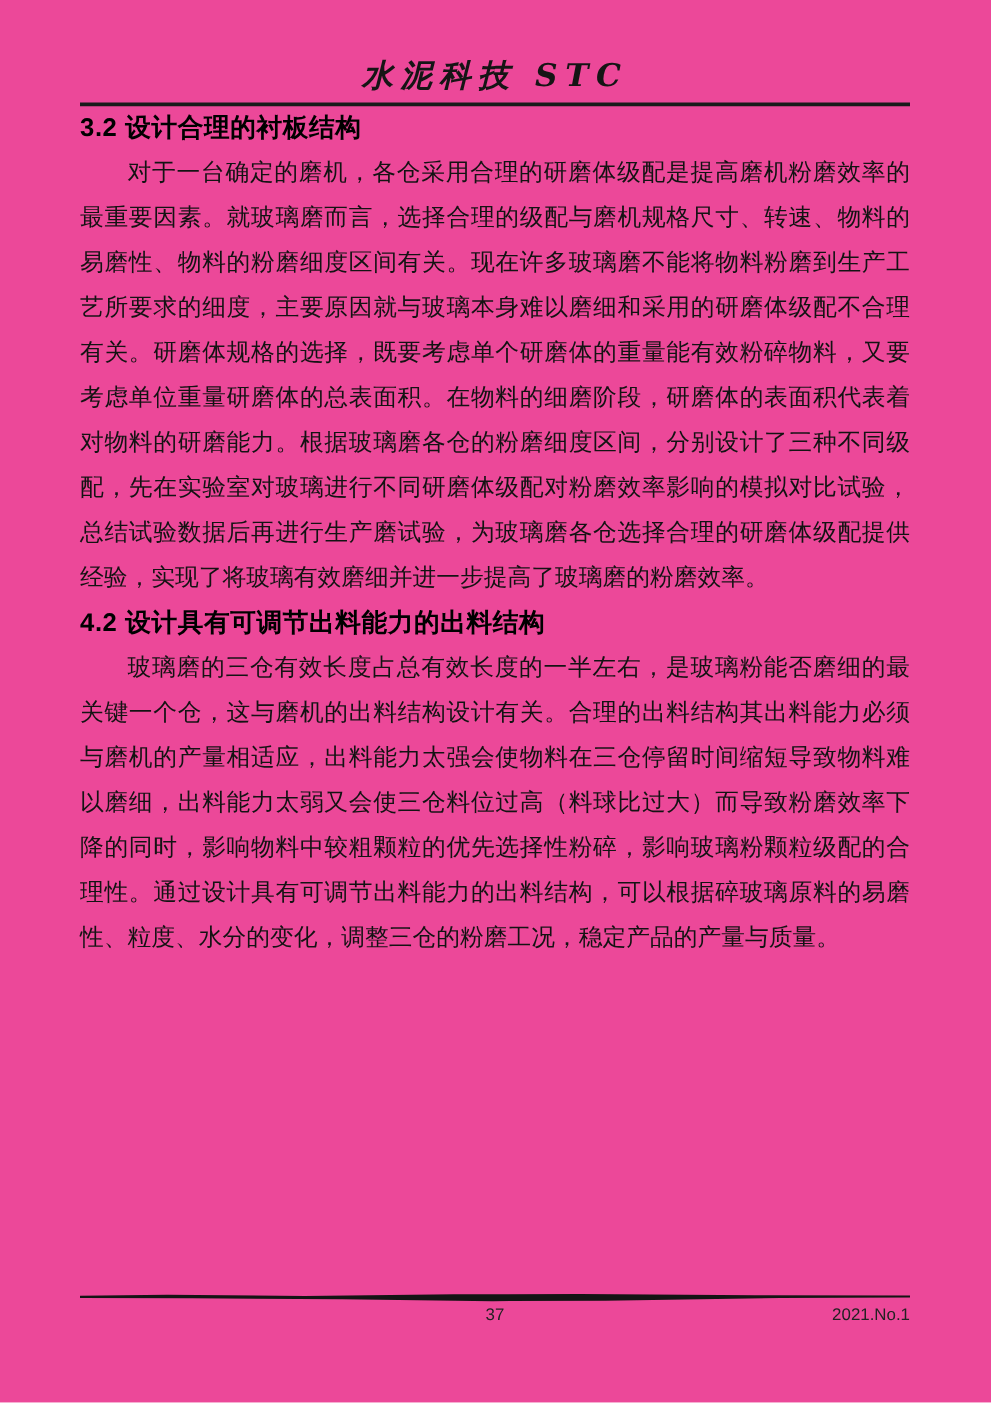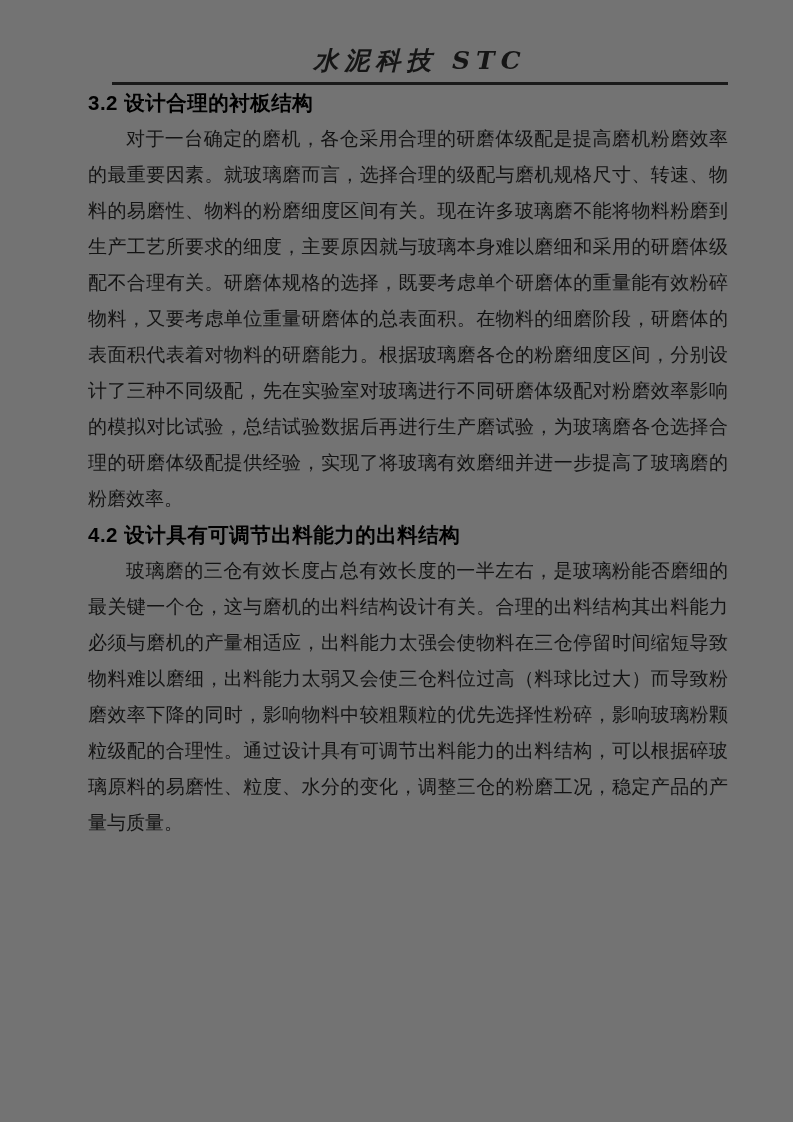--- a/index.html
+++ b/index.html
@@ -1,43 +1,42 @@
 <!DOCTYPE html>
 <html lang="zh"><head>
 <meta charset="utf-8">
 <style>
   * { margin: 0; padding: 0; box-sizing: border-box; }
   html, body { background: #ffffff; }
   .page {
     position: relative;
     width: 793px;
     height: 1122px;
-    background: #737373;
+    background: #ec4899;
     overflow: hidden;
     font-family: "Liberation Serif", "DejaVu Serif", serif;
     color: #111111;
-    padding-left: 48px;
   }
   .header { margin: 44px 65px 0 64px; }
   .journal-title {
     text-align: center;
     font-family: "DejaVu Serif", serif;
     font-style: italic;
     font-weight: 700;
     font-size: 25px;
     line-height: 33px;
     letter-spacing: 6px;
     color: #151515;
   }
   .header-rule {
     margin-top: 5px;
     border-top: 3px solid #1a1a1a;
     height: 0;
   }
-  .content { margin: 0 65px 0 40px; }
+  .content { margin: 0 65px 0 64px; }
   .section-heading {
     font-family: "Liberation Sans", "DejaVu Sans", sans-serif;
     font-weight: 700;
     font-size: 20.5px;
     line-height: 36px;
     letter-spacing: 0.5px;
     color: #000000;
   }
   .section-body {
     font-size: 19px;
@@ -88,14 +87,23 @@
 
     <h2 class="section-heading">3.2 设计合理的衬板结构</h2>
 
     <p class="section-body">对于一台确定的磨机，各仓采用合理的研磨体级配是提高磨机粉磨效率的最重要因素。就玻璃磨而言，选择合理的级配与磨机规格尺寸、转速、物料的易磨性、物料的粉磨细度区间有关。现在许多玻璃磨不能将物料粉磨到生产工艺所要求的细度，主要原因就与玻璃本身难以磨细和采用的研磨体级配不合理有关。研磨体规格的选择，既要考虑单个研磨体的重量能有效粉碎物料，又要考虑单位重量研磨体的总表面积。在物料的细磨阶段，研磨体的表面积代表着对物料的研磨能力。根据玻璃磨各仓的粉磨细度区间，分别设计了三种不同级配，先在实验室对玻璃进行不同研磨体级配对粉磨效率影响的模拟对比试验，总结试验数据后再进行生产磨试验，为玻璃磨各仓选择合理的研磨体级配提供经验，实现了将玻璃有效磨细并进一步提高了玻璃磨的粉磨效率。</p>
 
     <h2 class="section-heading">4.2 设计具有可调节出料能力的出料结构</h2>
     <p class="section-body">玻璃磨的三仓有效长度占总有效长度的一半左右，是玻璃粉能否磨细的最关键一个仓，这与磨机的出料结构设计有关。合理的出料结构其出料能力必须与磨机的产量相适应，出料能力太强会使物料在三仓停留时间缩短导致物料难以磨细，出料能力太弱又会使三仓料位过高（料球比过大）而导致粉磨效率下降的同时，影响物料中较粗颗粒的优先选择性粉碎，影响玻璃粉颗粒级配的合理性。通过设计具有可调节出料能力的出料结构，可以根据碎玻璃原料的易磨性、粒度、水分的变化，调整三仓的粉磨工况，稳定产品的产量与质量。</p>
 
   </div>
 
+  <div class="footer">
+    <svg class="footer-rule-svg" viewBox="0 0 664 8" preserveAspectRatio="none" aria-hidden="true">
+      <polygon fill="#141414" points="0,2.6 70,1.8 180,2.8 300,1.4 400,1.2 540,2.2 664,2.4 664,4.0 560,4.4 420,6.6 330,6.9 210,5.4 90,4.6 0,4.4"></polygon>
+    </svg>
+    <div class="footer-row">
+      <span class="page-number">37</span>
+      <span class="issue-label">2021.No.1</span>
+    </div>
+  </div>
 
 </div>
 
 </body></html>

